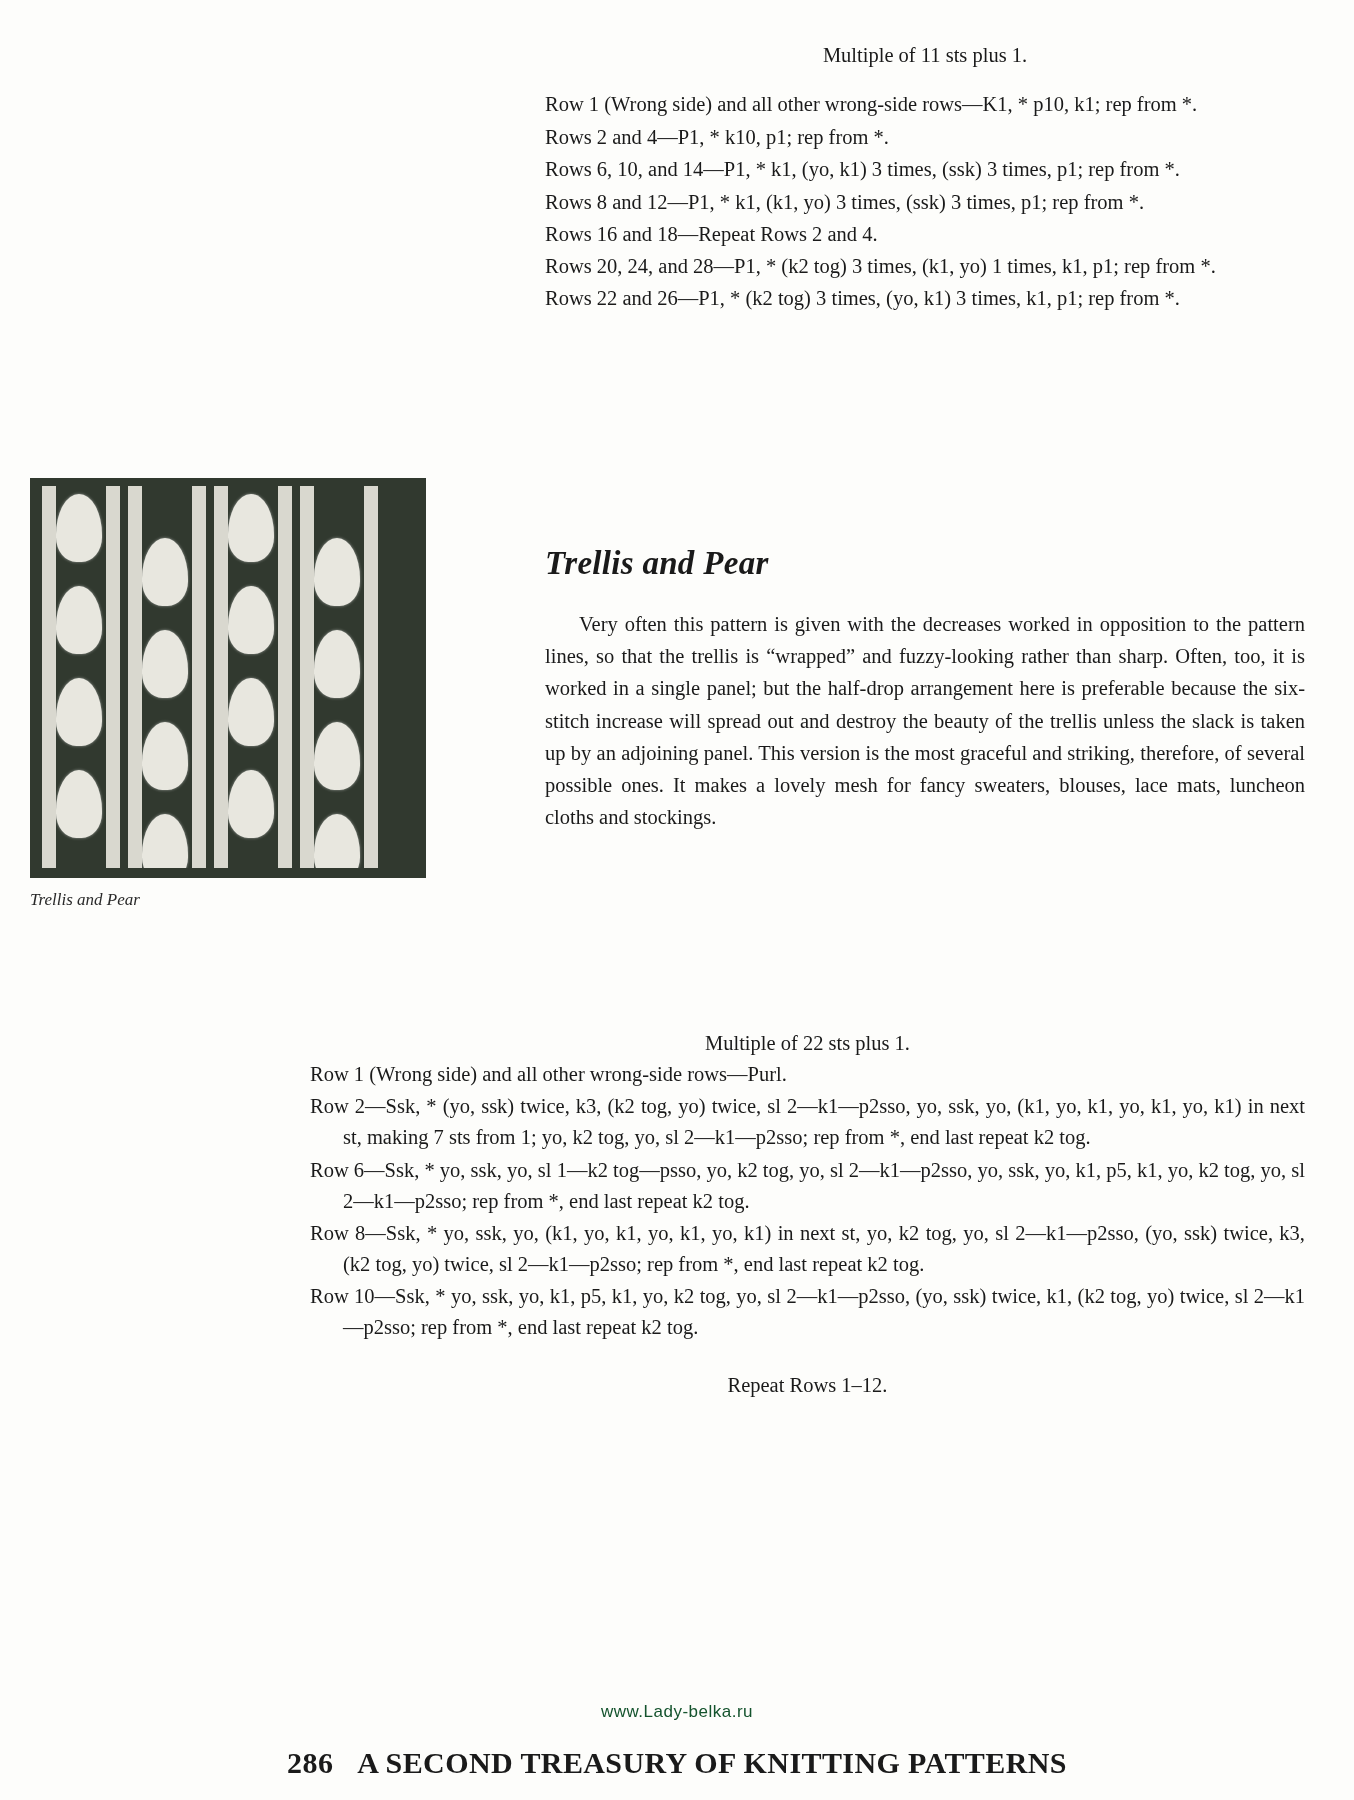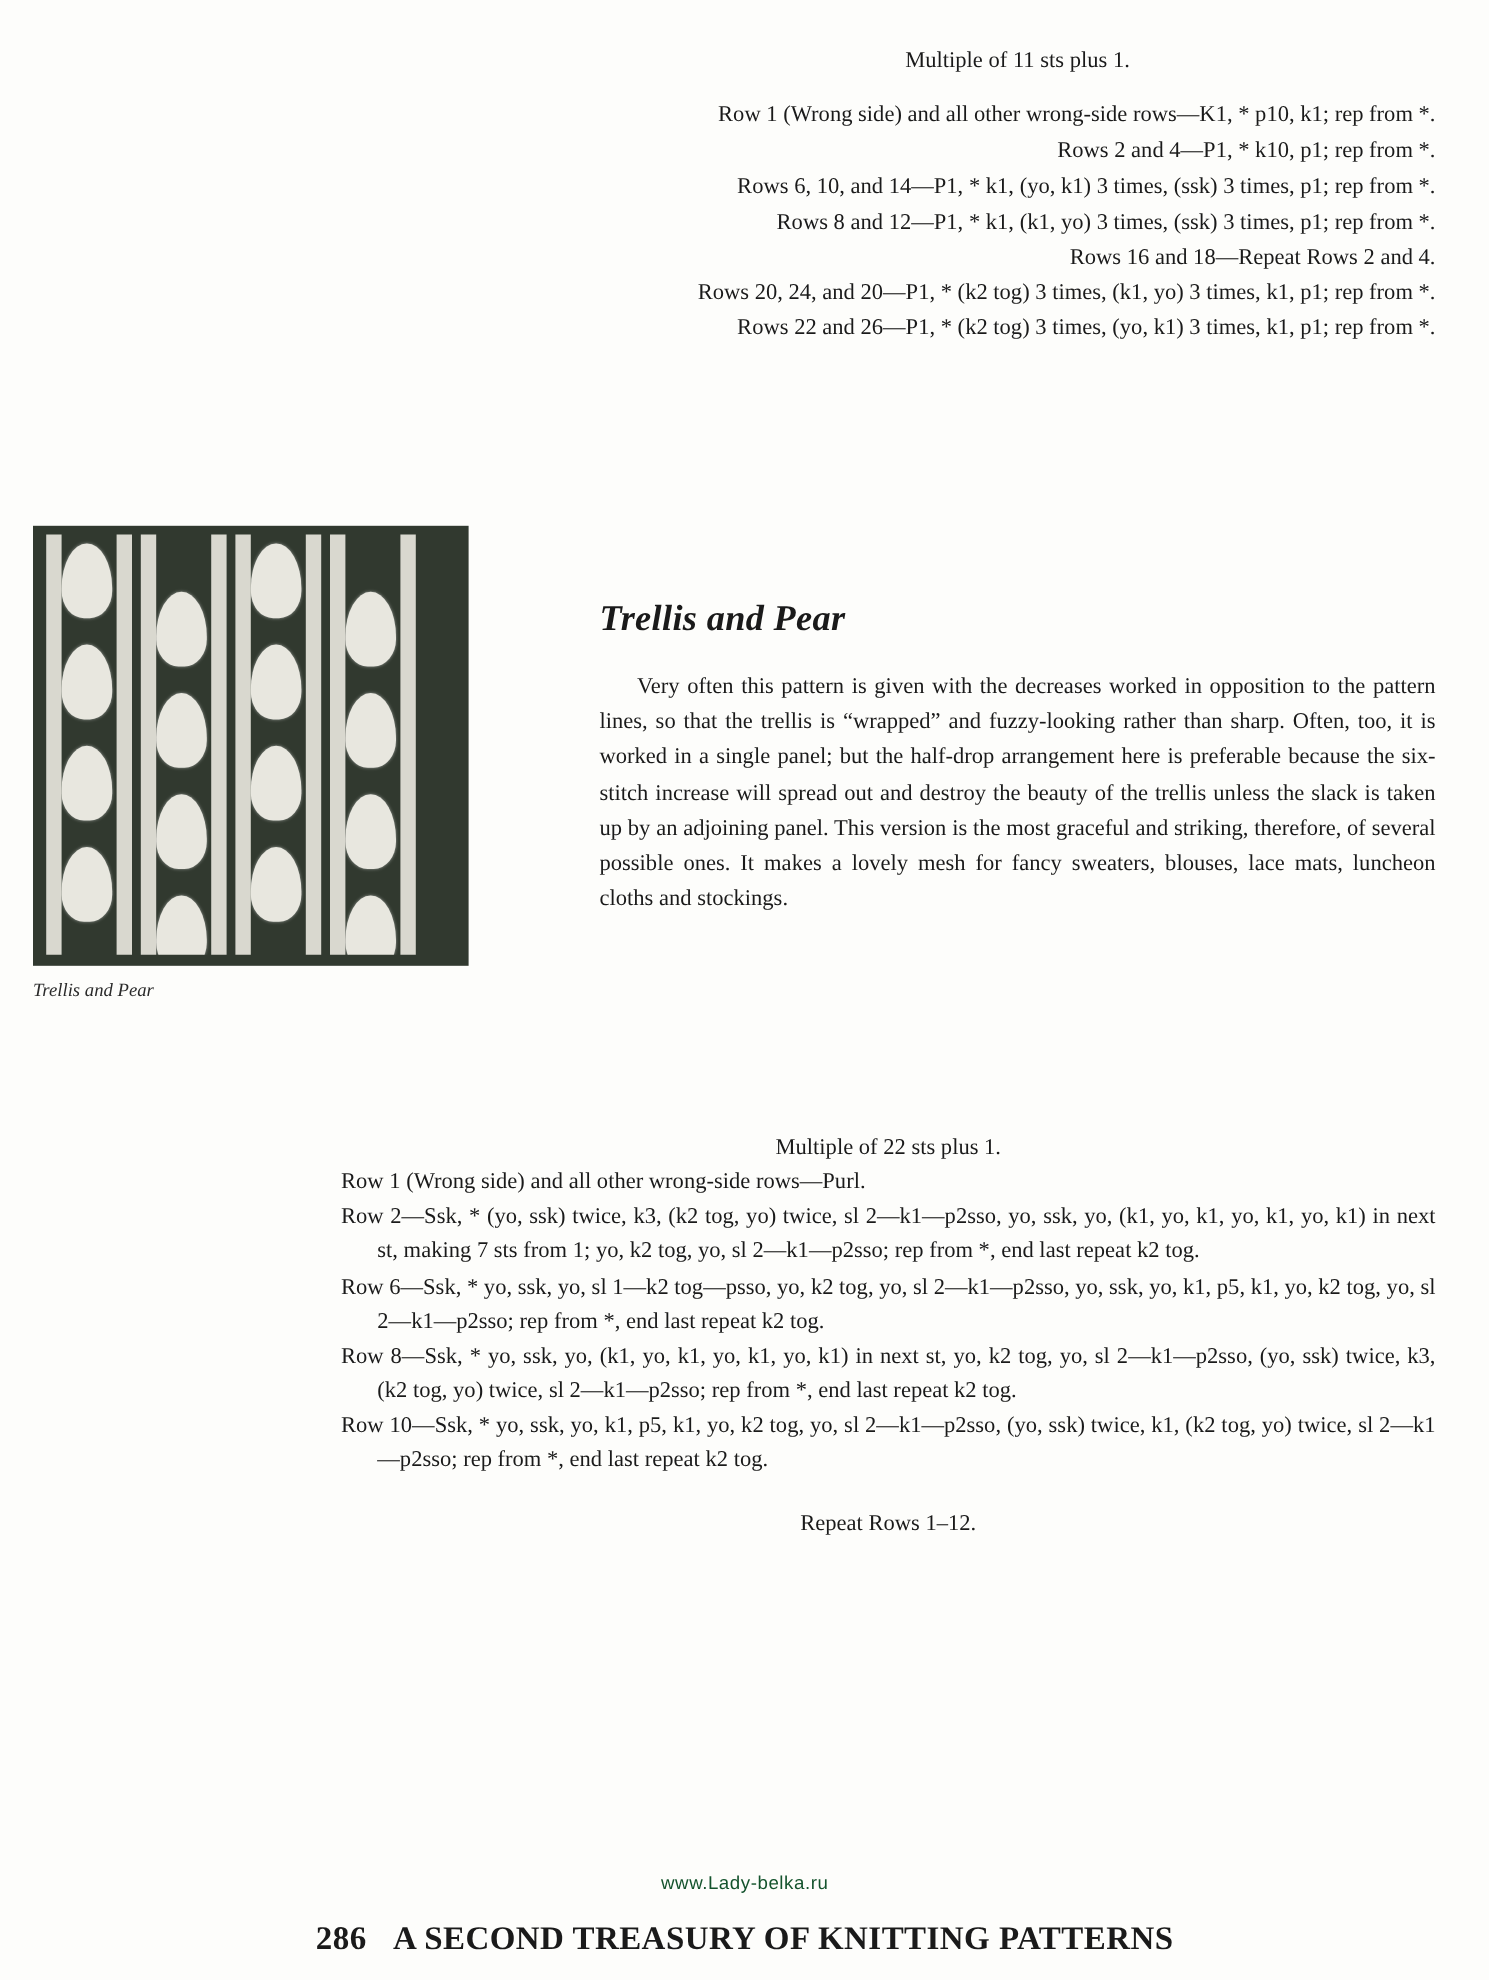--- a/index.html
+++ b/index.html
@@ -32,21 +32,20 @@
     font-size: 20.5px;
     line-height: 1.52;
   }
   .centered {
     text-align: center;
   }
   .instr-line {
     text-indent: -34px;
     padding-left: 34px;
     margin-bottom: 1px;
-    text-align: right;
   }
   .instr-line.first {
     margin-bottom: 2px;
   }
   .repeat-line {
     text-align: center;
     margin-top: 22px;
   }
 
   
@@ -177,21 +176,21 @@
 <div class="page">
 
   <div class="top-block">
     <div class="centered">Multiple of 11 sts plus 1.</div>
     <div style="height:18px"></div>
     <div class="instr-line first">Row 1 (Wrong side) and all other wrong-side rows—K1, * p10, k1; rep from *.</div>
     <div class="instr-line">Rows 2 and 4—P1, * k10, p1; rep from *.</div>
     <div class="instr-line">Rows 6, 10, and 14—P1, * k1, (yo, k1) 3 times, (ssk) 3 times, p1; rep from *.</div>
     <div class="instr-line">Rows 8 and 12—P1, * k1, (k1, yo) 3 times, (ssk) 3 times, p1; rep from *.</div>
     <div class="instr-line">Rows 16 and 18—Repeat Rows 2 and 4.</div>
-    <div class="instr-line">Rows 20, 24, and 20—P1, * (k2 tog) 3 times, (k1, yo) 3 times, k1, p1; rep from *.</div>
+    <div class="instr-line">Rows 20, 24, and 28—P1, * (k2 tog) 3 times, (k1, yo) 1 times, k1, p1; rep from *.</div>
     <div class="instr-line">Rows 22 and 26—P1, * (k2 tog) 3 times, (yo, k1) 3 times, k1, p1; rep from *.</div>
   </div>
 
   <div class="swatch-wrap">
     <div class="swatch">
       <div class="swatch-inner">
 
         <div class="col" style="left:4px;">
           <div class="pear" style="left:14px; top:18px;"></div>
           <div class="pear" style="left:14px; top:110px;"></div>

